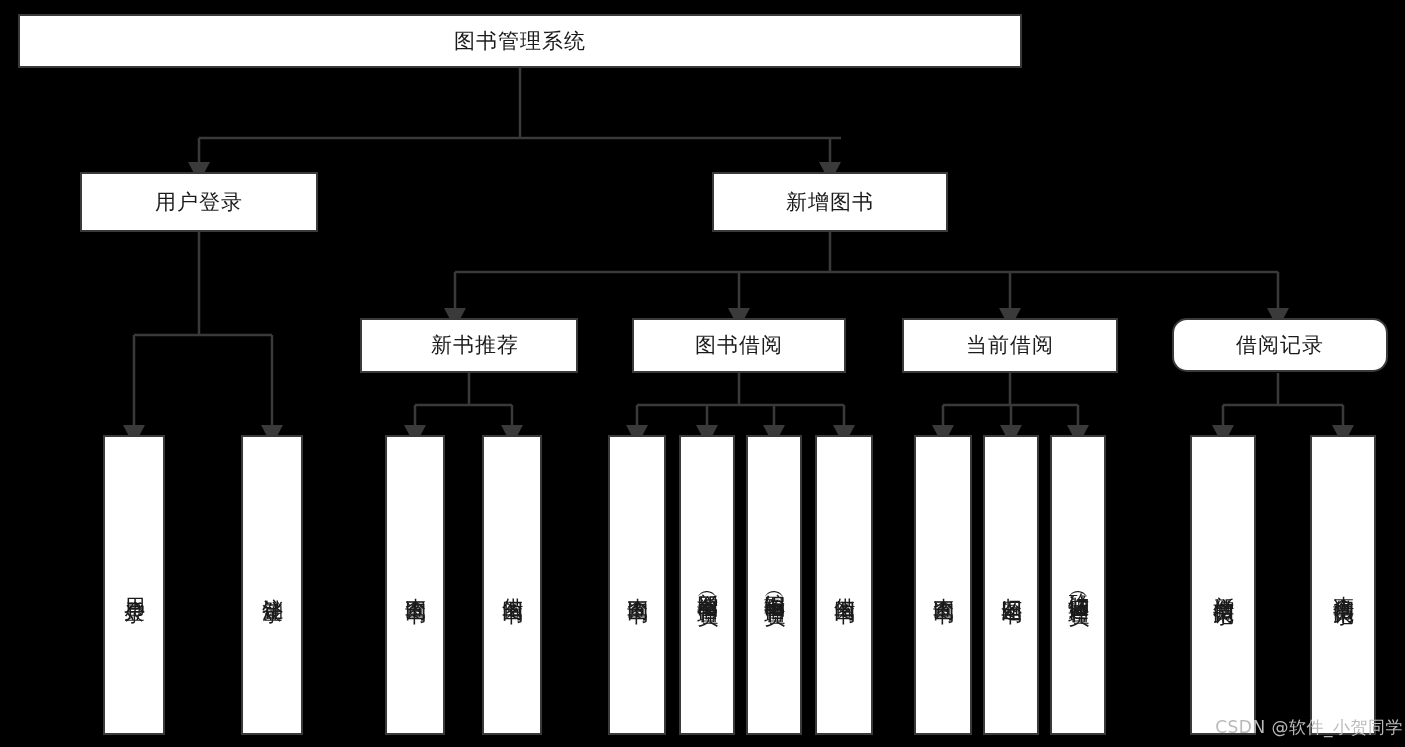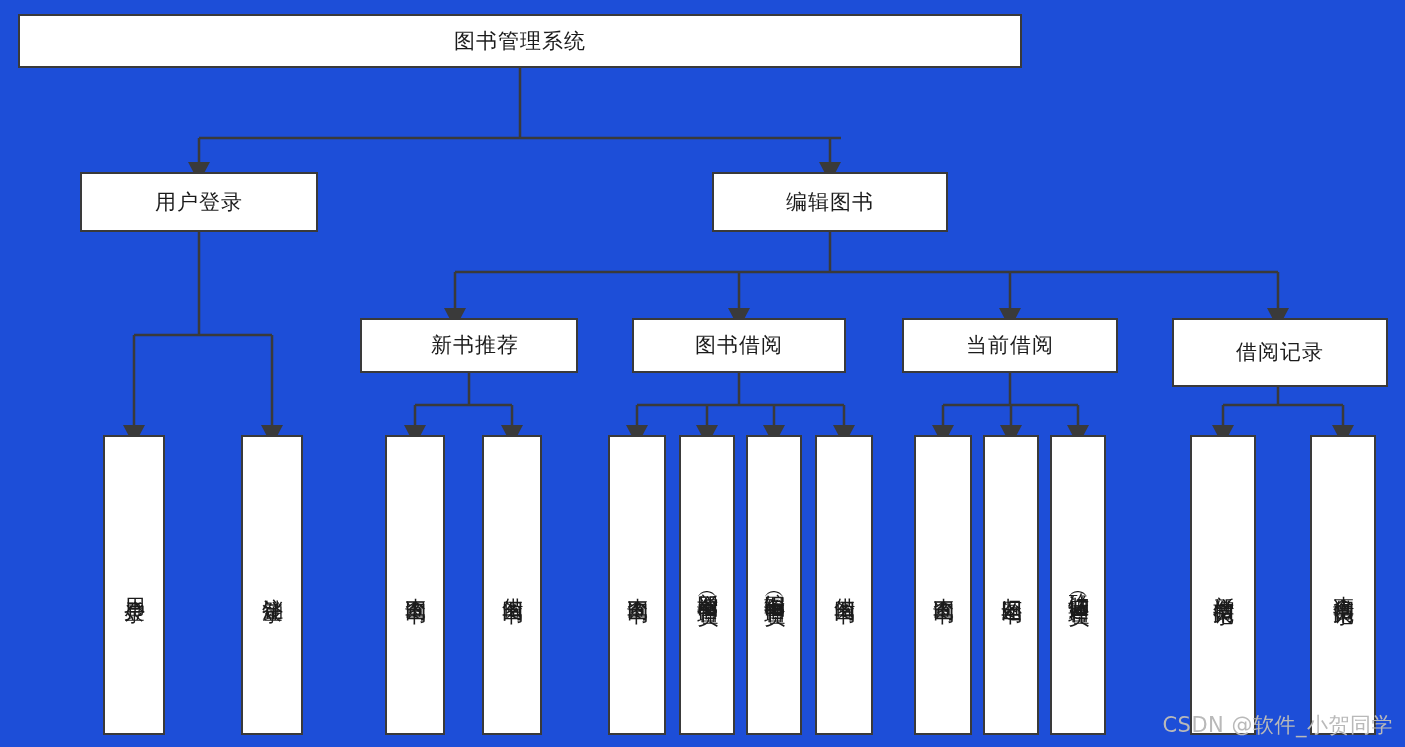--- a/index.html
+++ b/index.html
@@ -5,21 +5,21 @@
 <style>
   html,body{margin:0;padding:0;background:#ffffff;}
   body{
     font-family:"DejaVu Sans","Liberation Sans",sans-serif;
     -webkit-font-smoothing:antialiased;
   }
   #canvas{
     position:relative;
     width:1405px;
     height:747px;
-    background:#1d4ed8;
+    background:#000000;
     overflow:hidden;
   }
   svg#edges{
     position:absolute;
     left:0; top:0;
     width:1405px;
     height:747px;
     pointer-events:none;
   }
   .node{
@@ -47,23 +47,23 @@
     padding:6px 0;
   }
   .node.vert .vtext{
     writing-mode:vertical-rl;
     text-orientation:upright;
     white-space:nowrap;
     letter-spacing:2px;
   }
   .watermark{
     position:absolute;
-    right:12px;
+    right:2px;
     bottom:8px;
-    font-size:21px;
+    font-size:17px;
     color:#b9b9b9;
     letter-spacing:0.5px;
     white-space:nowrap;
     user-select:none;
   }
 </style>
 </head>
 <body>
 
 <div id="canvas">
@@ -119,33 +119,33 @@
   </svg>
 
   <div class="node horiz" style="left:18px;top:14px;width:1004px;height:54px;">
     <span>图书管理系统</span>
   </div>
 
   <div class="node horiz" style="left:80px;top:172px;width:238px;height:60px;">
     <span>用户登录</span>
   </div>
   <div class="node horiz" style="left:712px;top:172px;width:236px;height:60px;">
-    <span>编辑图书</span>
+    <span>新增图书</span>
   </div>
 
   <div class="node horiz" style="left:360px;top:318px;width:218px;height:55px;padding-left:12px;">
     <span>新书推荐</span>
   </div>
   <div class="node horiz" style="left:632px;top:318px;width:214px;height:55px;text-align:center;">
     <span>图书借阅</span>
   </div>
   <div class="node horiz" style="left:902px;top:318px;width:216px;height:55px;">
     <span>当前借阅</span>
   </div>
-  <div class="node horiz" style="left:1172px;top:318px;width:216px;height:69px;">
+  <div class="node horiz" style="left:1172px;top:318px;width:216px;height:54px;border-radius:15px;">
     <span>借阅记录</span>
   </div>
 
   <div class="node vert" style="left:103px;top:435px;width:62px;height:300px;">
     <span class="vtext">用户登录</span>
   </div>
   <div class="node vert" style="left:241px;top:435px;width:62px;height:300px;">
     <span class="vtext">注销登录</span>
   </div>
 

